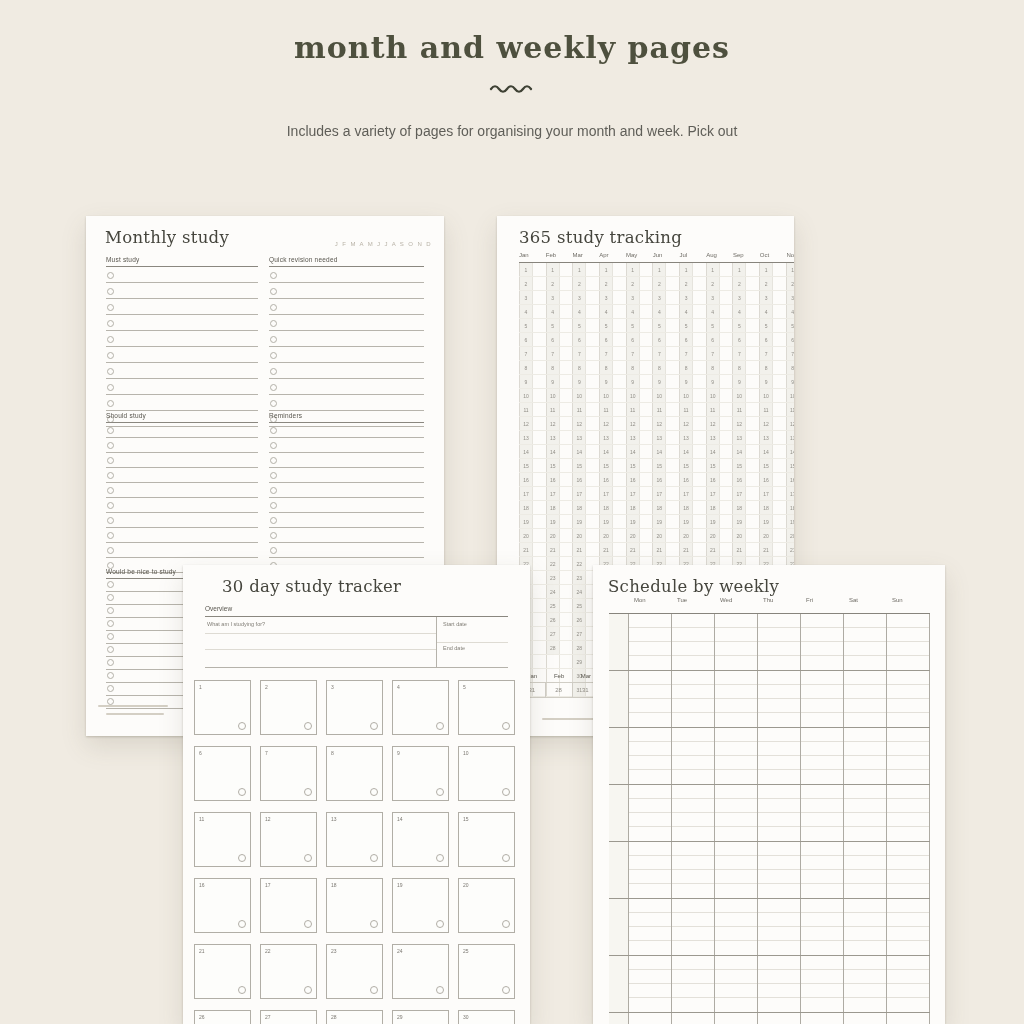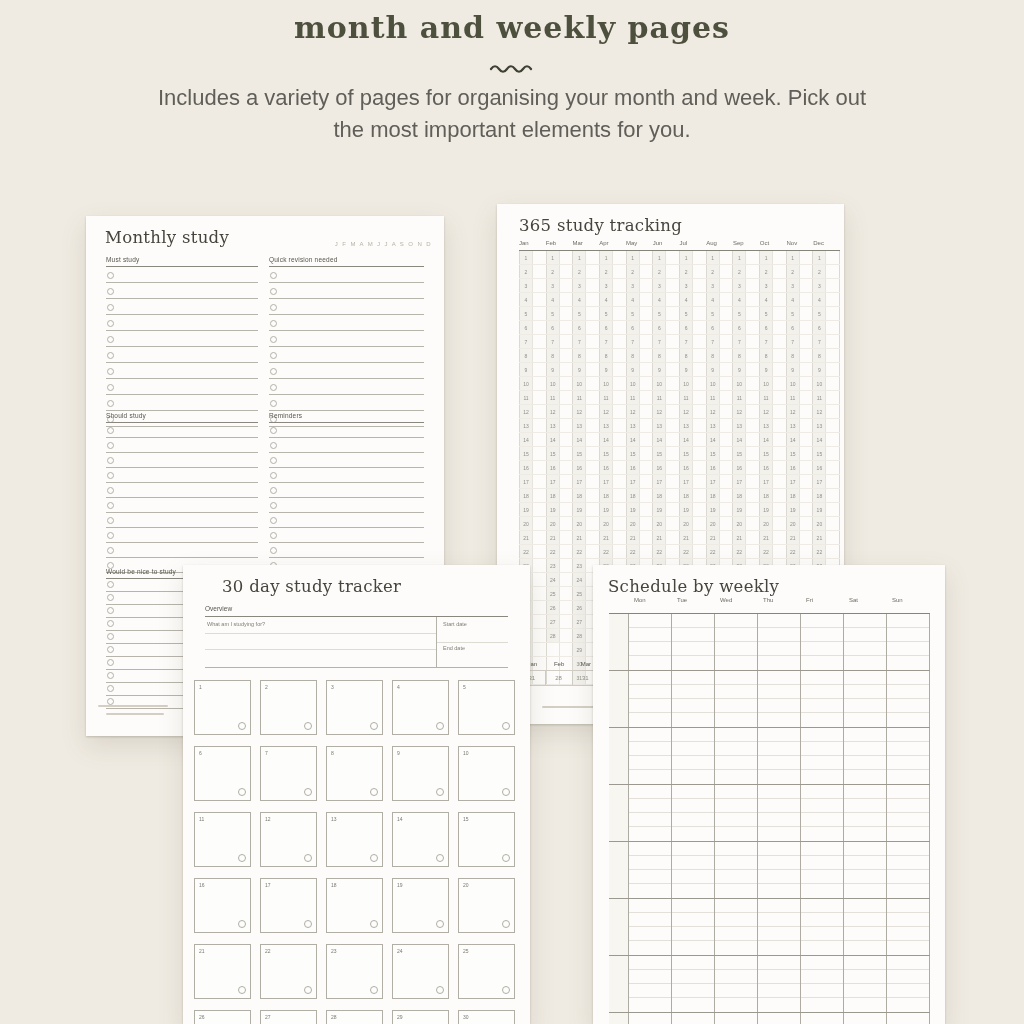--- a/index.html
+++ b/index.html
@@ -1,28 +1,28 @@
 <!DOCTYPE html>
 <html><head>
 <meta charset="utf-8">
 <style>
   html,body{margin:0;padding:0;}
   .canvas{position:relative;width:1024px;height:1024px;overflow:hidden;background:#f0ebe2;
           font-family:"Liberation Sans","DejaVu Sans",sans-serif;}
   
-  .hero-title{margin:0;padding-top:10px;text-align:center;
+  .hero-title{margin:0;padding-top:30px;text-align:center;
     font-family:"DejaVu Serif","Liberation Serif",serif;font-weight:700;font-size:30px;
     color:#4e503e;letter-spacing:1px;}
   .squiggle{display:block;margin:16px auto 0;}
-  .hero-sub{margin:8px auto 0;width:830px;text-align:center;font-size:22px;line-height:32px;color:#5f5e58;}
+  .hero-sub{margin:21px auto 0;width:830px;text-align:center;font-size:14px;line-height:32px;color:#5f5e58;}
   
   .page{position:absolute;background:#fdfcfa;overflow:hidden;
         box-shadow:0 1px 2px rgba(95,85,70,.28),0 10px 24px rgba(95,85,70,.15);}
   #page-monthly {left:86px; top:216px;width:358px;height:520px;z-index:1;}
-  #page-365     {left:497px;top:204px;width:347px;height:520px;z-index:1;}
+  #page-365     {left:497px;top:216px;width:297px;height:520px;z-index:1;}
   #page-30day   {left:183px;top:565px;width:347px;height:459px;z-index:2;}
   #page-schedule{left:593px;top:565px;width:352px;height:459px;z-index:2;}
   .page-title{position:absolute;top:12px;margin:0;font-family:"DejaVu Serif","Liberation Serif",serif;
      font-weight:400;font-size:16.5px;color:#45453d;letter-spacing:.3px;}
   #page-monthly .page-title{left:19px;}
   #page-365 .page-title{left:22px;}
   #page-30day .page-title{left:39px;}
   #page-schedule .page-title{left:15px;}
   .fine-print{position:absolute;height:2px;background:#d4cfc4;border-radius:1px;}
   
@@ -87,21 +87,21 @@
 <body>
 
 <div class="canvas">
 
   <h1 class="hero-title">month and weekly pages</h1>
 
   <svg class="squiggle" width="48" height="13" viewBox="0 0 48 13">
     <path d="M3 8 Q7 2.5 11 8 T19 8 T27 8 T35 8 T43 8" stroke="#3e4134" stroke-width="2.2" fill="none" stroke-linecap="round"></path>
   </svg>
 
-  <p class="hero-sub"><span>Includes a variety of pages for organising your month and week. Pick out</span><br><span>the most important elements for you.</span></p>
+  <p class="hero-sub"><span>Includes a variety of pages for organising your month and week. Pick out</span><br></p>
 
   <section class="page" id="page-monthly">
     <h2 class="page-title">Monthly study</h2>
     <div class="m-initials">J F M A M J J A S O N D</div>
     <div id="m-sections">
         <div class="msec msec0">
           <div class="mlabel">Must study</div>
           <div class="mrow">
             <span class="dot"></span>
           </div>

